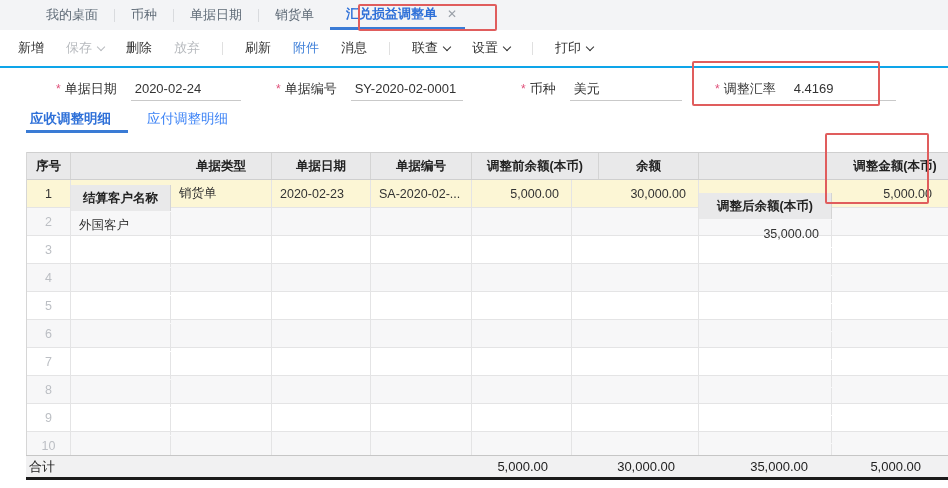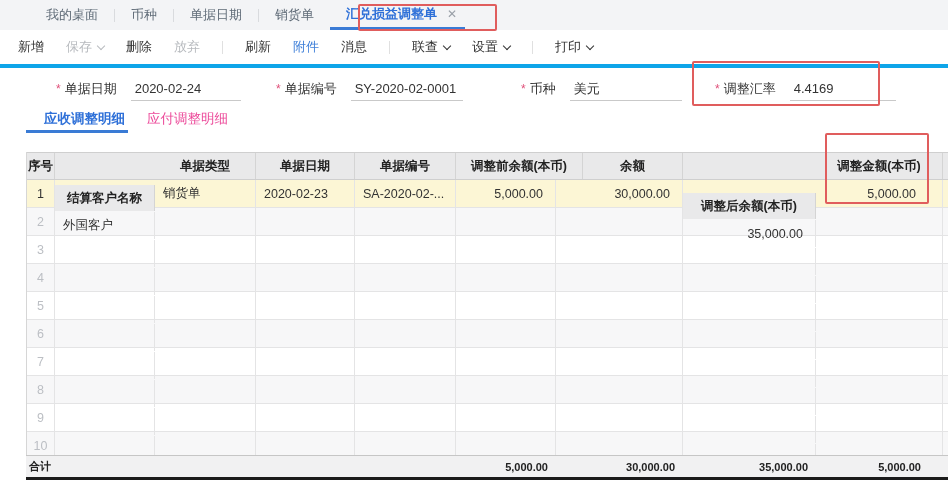--- a/index.html
+++ b/index.html
@@ -11,21 +11,21 @@
   .tabbar { position:absolute; left:0; top:0; width:948px; height:30px;
             background:#f3f4f6; display:flex; align-items:stretch; font-size:13px; color:#5f6b77; }
   .tabbar .pad { width:30px; flex:0 0 auto; }
   .doc-tab { display:flex; align-items:center; padding:0 16px; cursor:pointer; white-space:nowrap; }
   .doc-tab.active { color:#2e70d8; font-weight:bold; border-bottom:3px solid #3a7bd5; padding-right:8px; }
   .tab-divider { width:1px; height:13px; background:#d9dbde; align-self:center; flex:0 0 auto; }
   .tab-close { color:#9aa0a8; font-weight:normal; font-size:12px; margin-left:10px; cursor:pointer; }
 
   
   .toolbar { position:absolute; left:0; top:30px; width:948px; height:38px; background:#fff;
-             border-bottom:4px solid #0ea5e9; display:flex; align-items:center; padding-left:18px;
+             border-bottom:2px solid #0ea5e9; display:flex; align-items:center; padding-left:18px;
              font-size:13px; color:#333; }
   .tool-item { display:flex; align-items:center; margin-right:22px; cursor:pointer; white-space:nowrap; }
   .tool-item.disabled { color:#b8bbbf; }
   .tool-item.link { color:#4080d9; }
   .chev { width:6px; height:6px; border-right:1.4px solid currentColor; border-bottom:1.4px solid currentColor;
           transform:rotate(45deg); margin:-3px 0 0 6px; display:inline-block; }
   .tool-divider { width:1px; height:13px; background:#e0e0e0; margin:0 22px 0 0; flex:0 0 auto; }
 
   
   .field { position:absolute; top:76px; height:26px; display:flex; align-items:center; font-size:13px; color:#333; }
@@ -33,46 +33,46 @@
   .f-label { white-space:nowrap; }
   .f-value { border-bottom:1px solid #c9c9c9; height:24px; line-height:24px; padding-left:4px;
              margin-left:14px; color:#333; white-space:nowrap; }
   #field-date   { left:56px; }  #field-date   .f-value { width:110px; }
   #field-no     { left:276px; } #field-no     .f-value { width:112px; }
   #field-cur    { left:521px; } #field-cur    .f-value { width:112px; }
   #field-rate   { left:715px; } #field-rate   .f-value { width:106px; }
 
   
   .subtab { position:absolute; top:110px; font-size:13.5px; cursor:pointer; white-space:nowrap; }
-  #subtab-recv { left:44px; color:#2e70d8; font-weight:bold; }
-  #subtab-pay  { left:147px; color:#ec4899; }
+  #subtab-recv { left:30px; color:#2e70d8; font-weight:bold; }
+  #subtab-pay  { left:147px; color:#3b82f6; }
   .subtab-underline { position:absolute; left:26px; top:130px; width:102px; height:3px; background:#3a7bd5; }
 
   
   .grid { position:absolute; left:26px; top:152px; width:922px; height:303px; overflow:hidden;
           font-size:12.5px; color:#333; border-left:1px solid #d6d6d6; }
   .grow { display:flex; height:28px; border-bottom:1px solid #e4e4e5; background:#fff; }
   .gcell { flex:0 0 auto; border-right:1px solid #e4e4e5; display:flex; align-items:center;
            overflow:hidden; white-space:nowrap; height:100%; }
-  .c0{width:28px;} .c1{width:100px;margin-top:32px;} .c2{width:101px;} .c3{width:99px;} .c4{width:101px;}
+  .c0{width:44px;} .c1{width:100px;margin-top:32px;} .c2{width:101px;} .c3{width:99px;} .c4{width:101px;}
   .c5{width:100px;} .c6{width:127px;} .c7{width:133px;margin-top:40px;} .c8{width:127px;}
   .ghead { background:#e9e9ea; border-top:1px solid #cfcfcf; border-bottom:1px solid #cfcfcf; }
   .ghead .gcell { justify-content:center; font-weight:bold; background:#e9e9ea; border-right:1px solid #d4d4d4; color:#222; }
   .row-data { background:#fcf6d5; }
   .row-even { background:#f7f7f8; }
   .seq { justify-content:center; color:#bcbfc4; }
   .row-data .seq { color:#333; }
   .txt { padding-left:8px; }
   .num { justify-content:flex-end; padding-right:12px; }
   .c8.num { padding-right:26px; }
 
   
   .gfooter { position:absolute; left:26px; top:455px; width:922px; height:22px; background:#f1f1f2;
-             border-top:1px solid #c6c6c6; display:flex; align-items:center; font-size:11px;
-             font-weight:bold; color:#222; }
+             border-top:1px solid #c6c6c6; display:flex; align-items:center; font-size:13px;
+             font-weight:normal; color:#222; }
   .gf-label { flex:0 0 434px; padding-left:3px; }
   .gf-num { flex:0 0 auto; text-align:right; padding-right:12px; }
   .gf-b{width:100px;} .gf-pre{width:127px;} .gf-post{width:133px;} .gf-adj{width:127px; padding-right:26px;}
 
   .hscrollbar { position:absolute; left:26px; top:477px; width:922px; height:3px; background:#1b1b1b; }
 
   
   .anno { position:absolute; border:2px solid #e05d5d; border-radius:2px; pointer-events:none; }
   #anno-tab  { left:358px; top:4px;   width:139px; height:27px; }
   #anno-rate { left:692px; top:61px;  width:188px; height:45px; }

